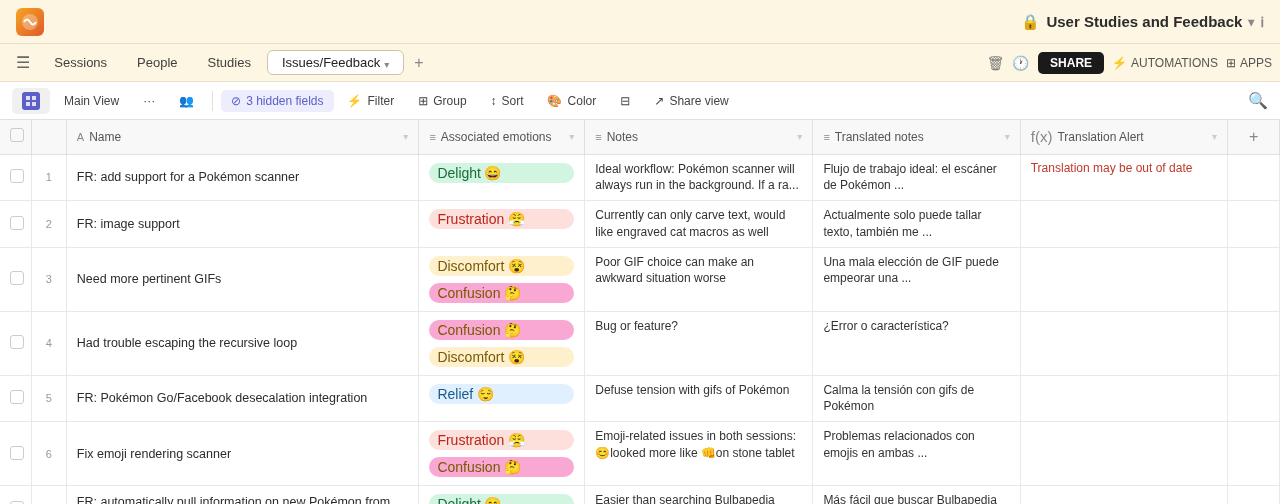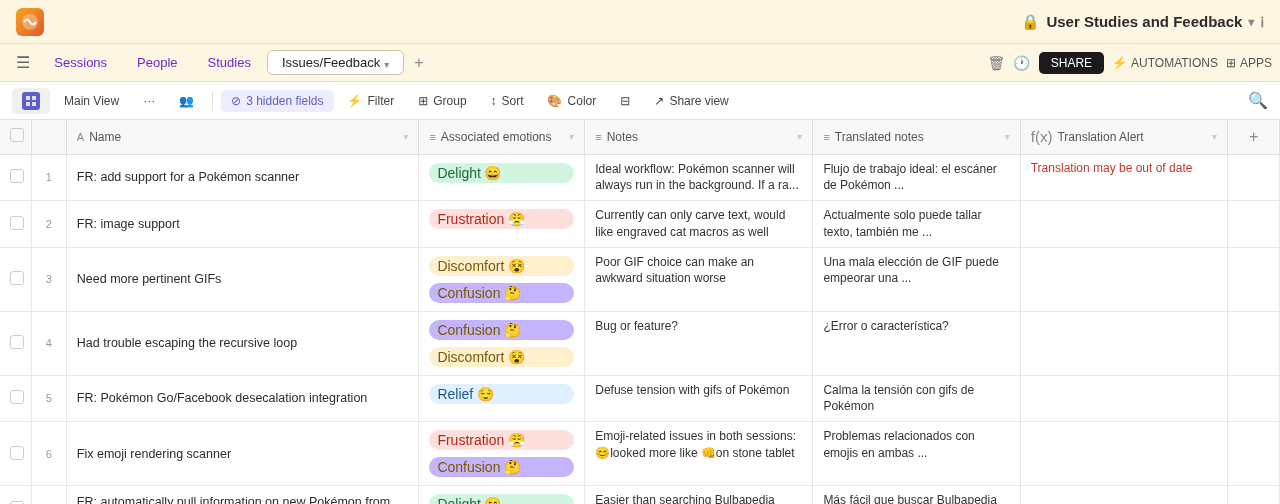--- a/index.html
+++ b/index.html
@@ -52,38 +52,38 @@
       background: #fdf6e3;
       padding: 0 8px;
       border-bottom: 1px solid #e8dfc8;
       gap: 2px;
     }
     .nav-tab {
       padding: 4px 14px;
       border-radius: 6px;
       cursor: pointer;
       font-size: 13px;
-      color: #6d28d9;
+      color: #404040;
       white-space: nowrap;
     }
     .nav-tab.active {
       background: #fff;
       border: 1px solid #d0c4a8;
       color: #222;
       font-weight: 500;
     }
     .nav-tab-with-arrow { display: flex; align-items: flex-end; gap: 4px; }
     .hamburger { font-size: 16px; cursor: pointer; color: #666; padding: 4px 8px; }
     .plus-btn { font-size: 16px; cursor: pointer; color: #888; padding: 4px 8px; }
     .nav-right { margin-left: auto; display: flex; align-items: center; gap: 8px; }
     .share-btn {
       background: #1a1a1a; color: white;
       border: none; border-radius: 5px;
       padding: 4px 12px; font-size: 12px;
-      cursor: pointer; font-weight: 400;
+      cursor: pointer; font-weight: 700;
     }
     .automations-btn, .apps-btn {
       font-size: 12px; color: #555; cursor: pointer;
       display: flex; align-items: center; gap: 4px;
     }
     .trash-btn, .clock-btn { font-size: 14px; cursor: pointer; color: #777; }
 
     
     .toolbar {
       display: flex;
@@ -184,21 +184,21 @@
       padding: 2px 8px;
       border-radius: 12px;
       font-size: 14px;
       font-weight: 500;
       margin: 2px 0;
       white-space: nowrap;
     }
     .tag-delight { background: #d1f5e0; color: #1a6b3c; }
     .tag-frustration { background: #fde0dc; color: #b8271a; }
     .tag-discomfort { background: #fef0cc; color: #7a5a00; }
-    .tag-confusion { background: #c4b5fd; color: #7a5a00; }
+    .tag-confusion { background: #f9a8d4; color: #7a5a00; }
     .tag-relief { background: #e0f0ff; color: #1a5a8a; }
 
     .tags-cell { display: flex; flex-direction: column; gap: 3px; }
 
     .note-text {
       font-size: 12px;
       color: #333;
       line-height: 1.4;
       overflow: hidden;
       display: -webkit-box;

